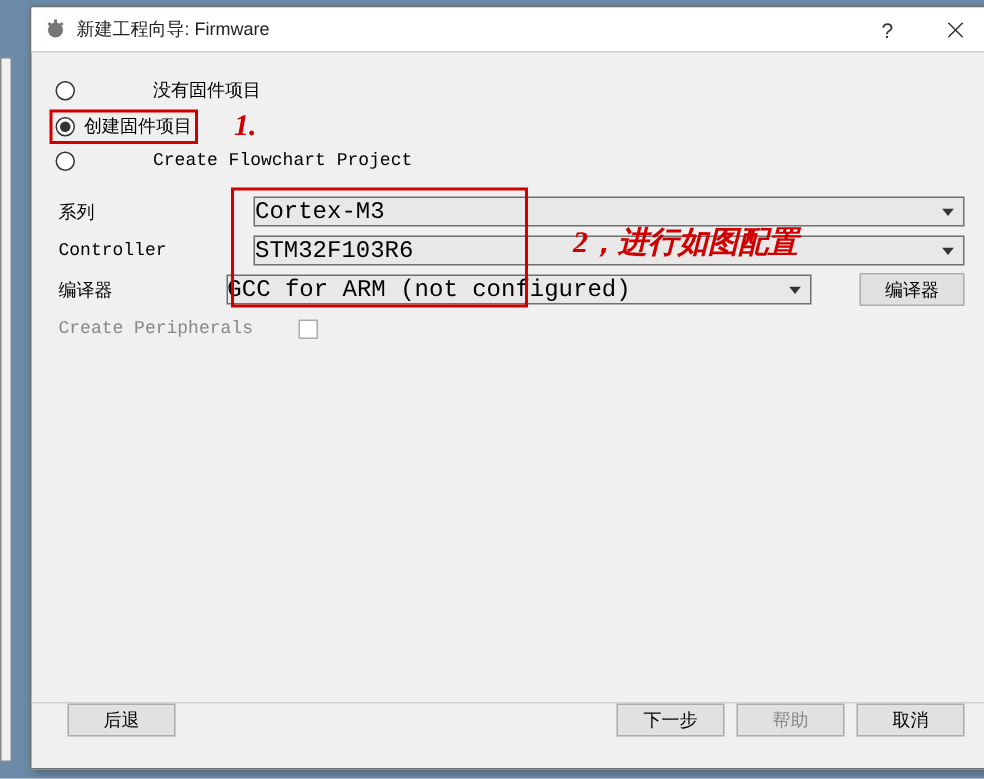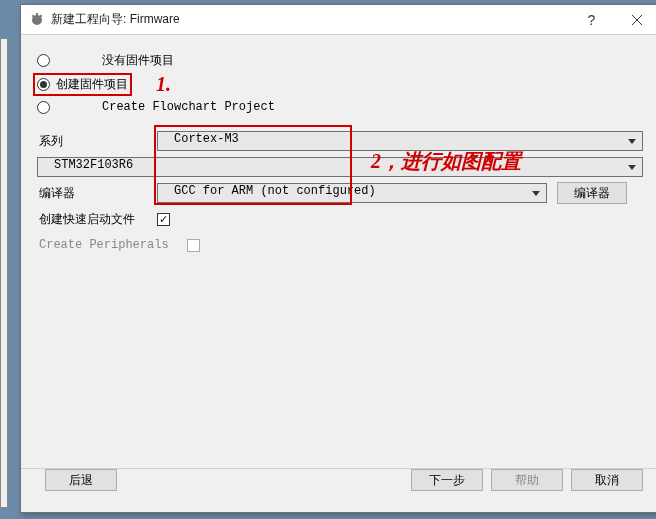--- a/index.html
+++ b/index.html
@@ -97,35 +97,36 @@
     font-family: Georgia, serif;
   }
   .form-area {
     margin-top: 10px;
     position: relative;
   }
   .form-row {
     display: flex;
     align-items: center;
     height: 26px;
+    gap: 12px;
   }
   .form-label {
     width: 120px;
     padding-left: 2px;
   }
   .form-label.mono { font-family: "Courier New", monospace; }
   .dropdown {
     flex: 1;
     height: 20px;
     background: #e8e8e8;
     border: 1px solid #707070;
     display: flex;
-    padding: 0 16px;
+    padding: 0 0;
     font-family: "Courier New", monospace;
-    font-size: 12px;
+    font-size: 16px;
     position: relative;
   }
   .dropdown .arrow {
     position: absolute;
     right: 2px;
     top: 0;
     width: 16px;
     height: 100%;
     display: flex;
     align-items: center;
@@ -161,20 +162,21 @@
     pointer-events: none;
   }
   .anno2 {
     position: absolute;
     color: #d00000;
     font-weight: bold;
     font-size: 20px;
     font-style: italic;
     font-family: Georgia, "KaiTi", serif;
     pointer-events: none;
+    margin-left: 11px;
   }
   .button-bar {
     position: absolute;
     left: 0; right: 0; bottom: 0;
     height: 44px;
     border-top: 1px solid #d0d0d0;
     display: flex;
     align-items: flex-start;
     padding: 0 16px;
   }
@@ -243,20 +245,21 @@
           <span>Cortex-M3</span>
           <span class="arrow">
               <svg viewBox="0 0 8 5">
                 <path d="M0 0 L4 5 L8 0 Z" fill="#333"></path>
               </svg>
             </span>
         </div>
       </div>
 
       <div class="form-row">
+        <div class="form-label mono">Controller</div>
         <div class="dropdown">
           <span>STM32F103R6</span>
           <span class="arrow">
               <svg viewBox="0 0 8 5">
                 <path d="M0 0 L4 5 L8 0 Z" fill="#333"></path>
               </svg>
             </span>
         </div>
       </div>
 
@@ -267,24 +270,20 @@
           <span class="arrow">
               <svg viewBox="0 0 8 5">
                 <path d="M0 0 L4 5 L8 0 Z" fill="#333"></path>
               </svg>
             </span>
         </div>
         <div style="width:10px"></div>
         <div class="btn">编译器</div>
       </div>
 
-      <div class="form-row">
-        <div class="form-label">创建快速启动文件</div>
-        <span class="checkbox checked"></span>
-      </div>
 
       <div class="form-row">
         <div class="form-label mono disabled-label" style="width:150px">Create Peripherals</div>
         <span class="checkbox" style="border-color:#aaa"></span>
       </div>
 
       <div class="red-box-1" style="left:117px; top:-3px; width:198px; height:80px;"></div>
       <div class="anno2" style="left:334px; top:20px;">2，进行如图配置</div>
     </div>
 

